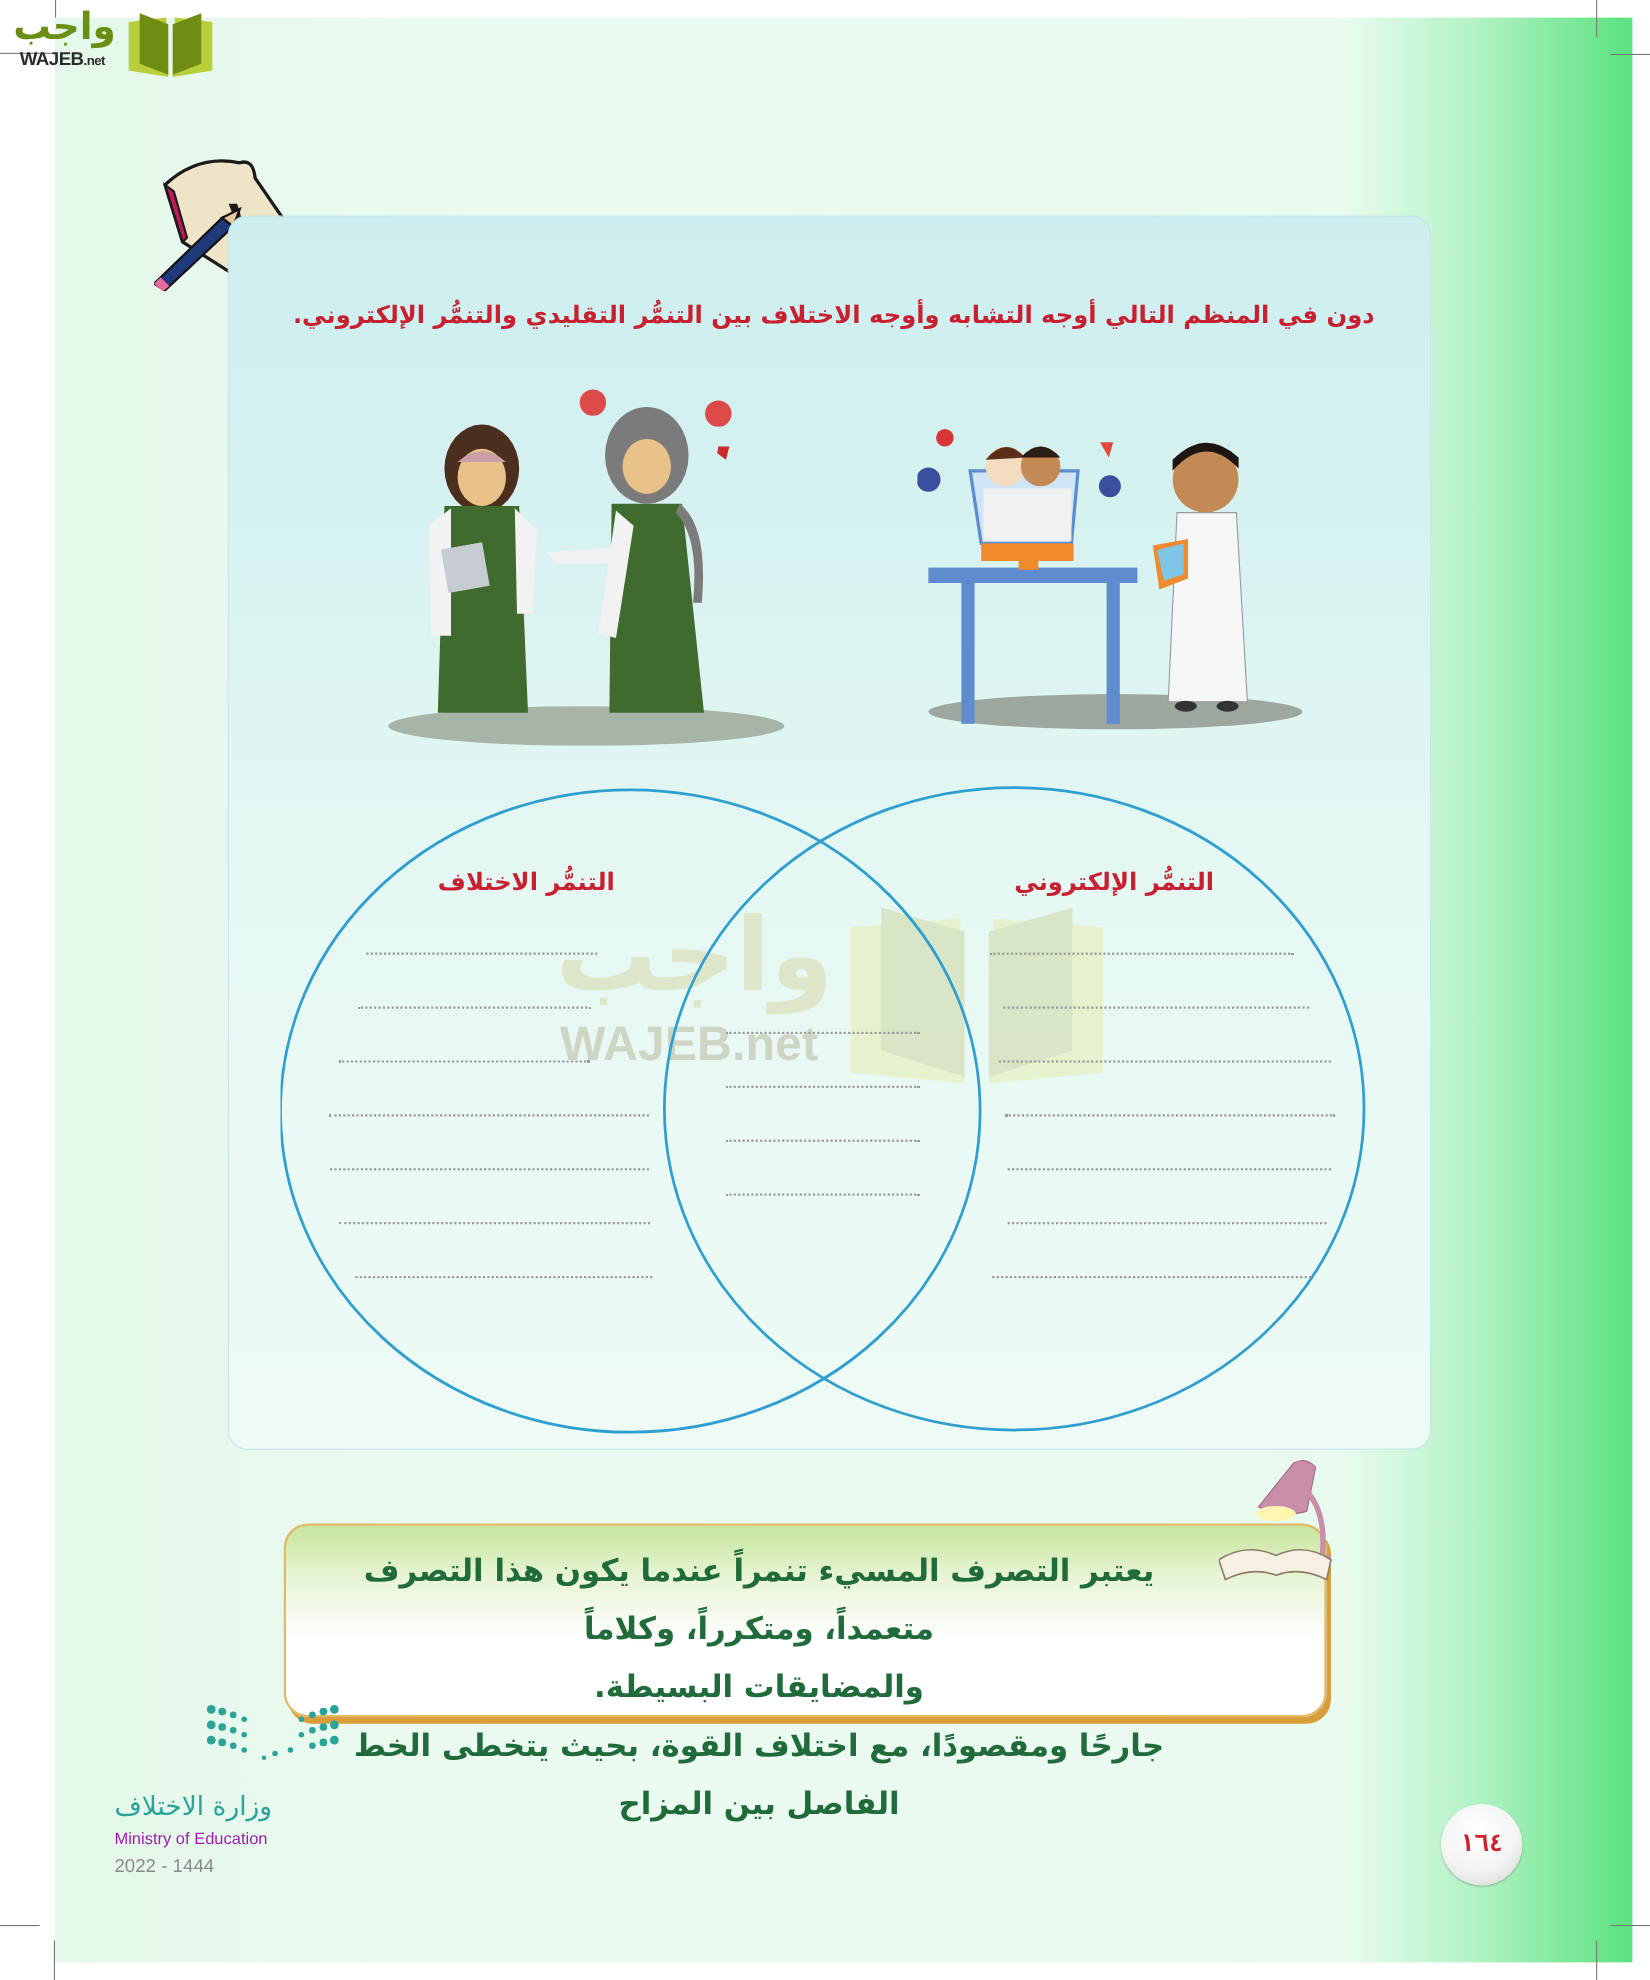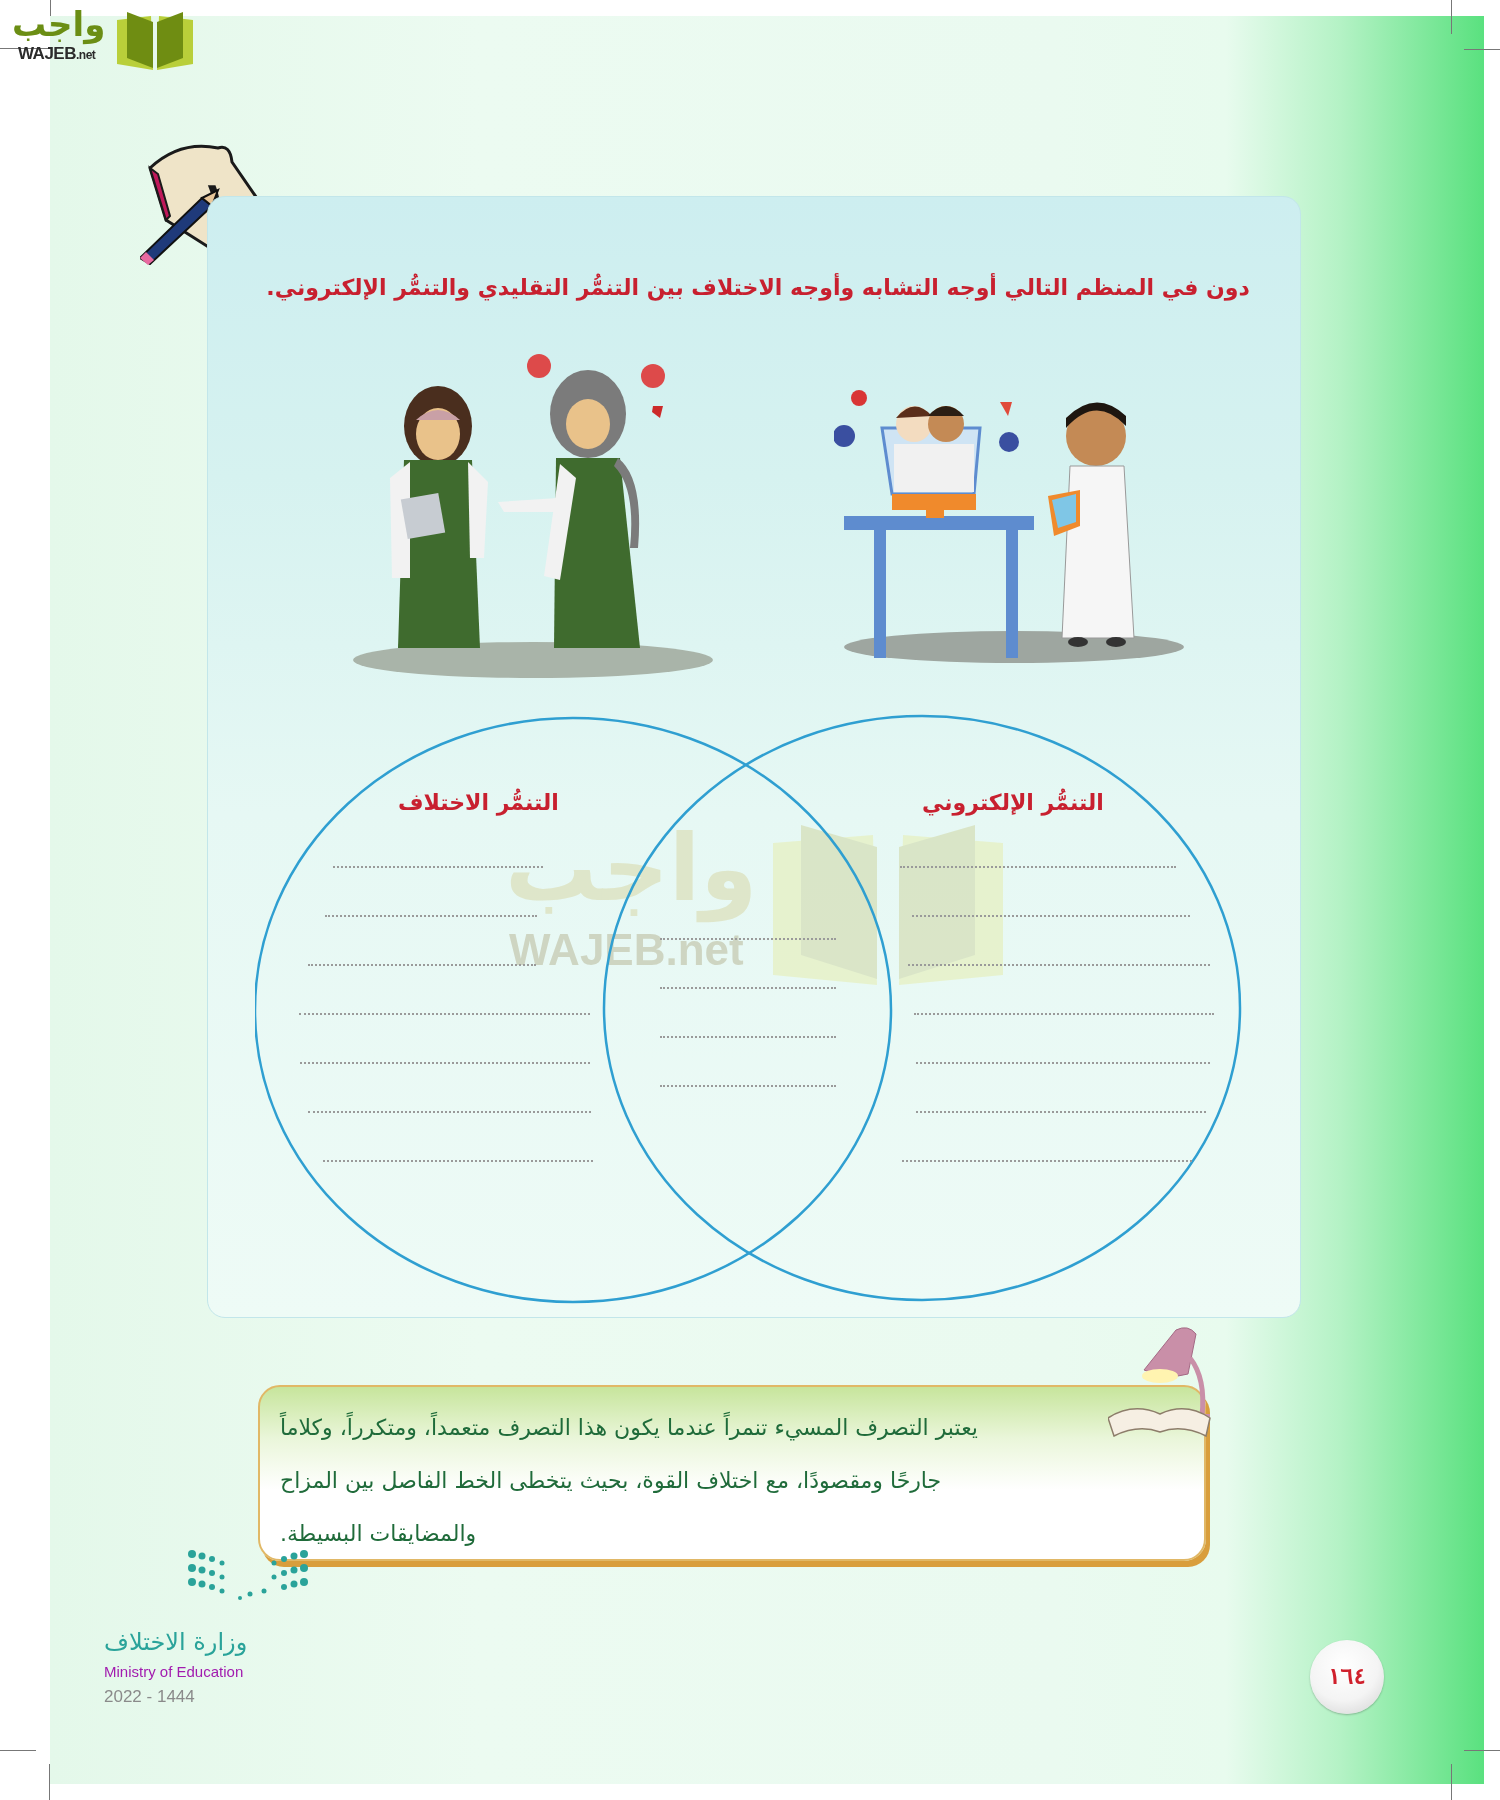--- a/index.html
+++ b/index.html
@@ -44,22 +44,22 @@
   .wm-en { position:absolute; left:4px; top:110px; font-size:44px; font-weight:bold; color:#b9b99a; font-family:"Liberation Sans", sans-serif; }
 
   .note-box {
     position:absolute; left:258px; top:1385px; width:944px; height:172px;
     border-radius:22px;
     background: linear-gradient(180deg, #c7e59c 0%, #eaf6da 30%, #ffffff 60%, #ffffff 100%);
     border:2px solid #e1b866;
     box-shadow: 4px 6px 0 #d99e3c;
   }
   .note-text {
-    position:absolute; right:104px; top:14px; width:820px; direction:rtl; text-align:left;
-    font-size:22px; font-weight:normal; color:#1f6b3a; line-height:53px;
+    position:absolute; right:104px; top:14px; width:820px; direction:rtl; text-align:center;
+    font-size:28px; font-weight:bold; color:#1f6b3a; line-height:53px;
   }
   .lamp { position:absolute; left:1108px; top:1318px; }
 
   .moe { position:absolute; left:100px; top:1550px; width:200px; height:170px; }
   .moe-ar { position:absolute; left:4px; top:78px; font-size:24px; color:#2aa39a; direction:rtl; }
   .moe-en { position:absolute; left:4px; top:113px; font-size:15px; color:#a21caf; font-family:"Liberation Sans", sans-serif; }
   .moe-year { position:absolute; left:4px; top:137px; font-size:17px; color:#8a8a8a; font-family:"Liberation Sans", sans-serif; }
 
   .page-num {
     position:absolute; left:1310px; top:1640px; width:74px; height:74px; border-radius:50%;
@@ -198,22 +198,22 @@
 <div class="dots" style="left:912px;top:915px;width:278px;"></div>
 <div class="dots" style="left:908px;top:964px;width:302px;"></div>
 <div class="dots" style="left:914px;top:1013px;width:300px;"></div>
 <div class="dots" style="left:916px;top:1062px;width:294px;"></div>
 <div class="dots" style="left:916px;top:1111px;width:290px;"></div>
 <div class="dots" style="left:902px;top:1160px;width:290px;"></div>
 
 <div class="note-box">
   <div class="note-text">
     <div>يعتبر التصرف المسيء تنمراً عندما يكون هذا التصرف متعمداً، ومتكرراً، وكلاماً</div>
+    <div>والمضايقات البسيطة.</div>
     <div>جارحًا ومقصودًا، مع اختلاف القوة، بحيث يتخطى الخط الفاصل بين المزاح</div>
-    <div>والمضايقات البسيطة.</div>
   </div>
 </div>
 
 <svg class="lamp" width="110" height="120" viewBox="0 0 110 120">
   <path d="M68 12 Q80 6 88 16 L80 56 Q60 62 36 52 Z" fill="#c98fa8" stroke="#a46a85" stroke-width="1"></path>
   <ellipse cx="52" cy="58" rx="18" ry="7" fill="#fff4b0"></ellipse>
   <path d="M82 40 Q98 60 94 98" stroke="#c98fa8" stroke-width="5" fill="none"></path>
   <rect x="80" y="96" width="22" height="8" fill="#c98fa8"></rect>
   <path d="M0 100 Q25 84 52 96 Q78 84 102 100 L98 118 Q74 106 52 114 Q30 106 6 118 Z" fill="#f6efe3" stroke="#8d7d6a" stroke-width="1.5"></path>
 </svg>

